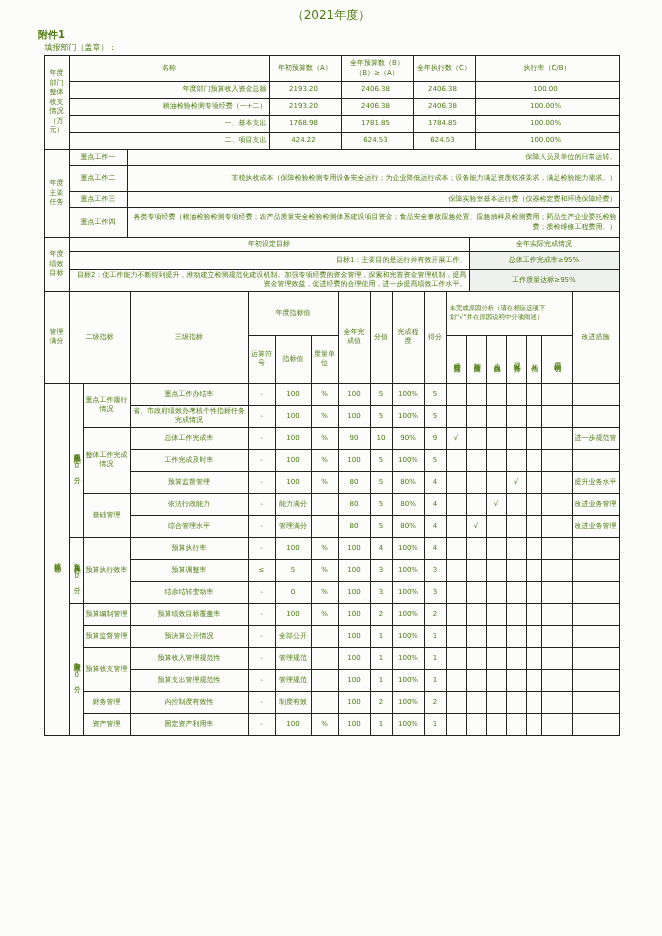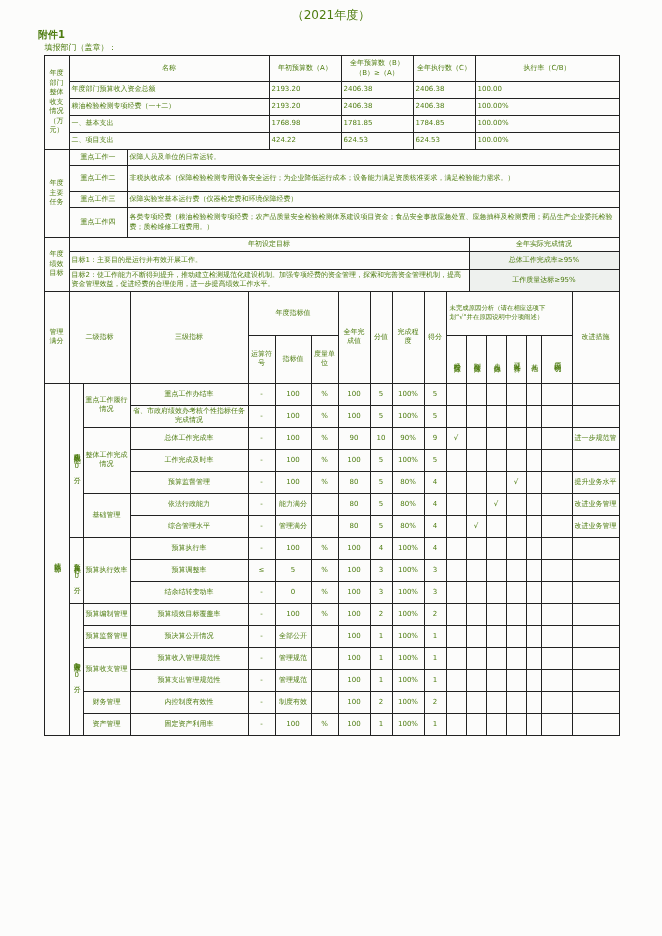--- a/index.html
+++ b/index.html
@@ -8,22 +8,22 @@
         font-family:"DejaVu Sans","Liberation Sans",sans-serif;color:#4d7c0f}
   .attach{position:absolute;top:28px;left:38px;font-size:10px;font-weight:bold}
   .title{padding-top:54px;text-align:center;font-size:16px;font-weight:bold;letter-spacing:2px}
   .subtitle{text-align:center;font-size:12px;margin-top:7px}
   .inner{width:575px;margin:18px auto}
   .fill{font-size:8px;margin:10px 0 3px 1px}
   table{border-collapse:collapse;table-layout:fixed;width:575px}
   .tm{margin-top:-1px}
   td{border:1px solid #222;font-size:7px;line-height:1.35;padding:1px 2px;text-align:center;
      vertical-align:middle;word-break:break-all;overflow:hidden}
-  .tl{text-align:left}
-  .tr2{text-align:left;padding-right:5px}
+  .tl{text-align:right}
+  .tr2{text-align:center;padding-right:5px}
   .sec{padding:2px 3px}
   .vert{writing-mode:vertical-rl;text-orientation:upright;letter-spacing:1px;padding:2px 0}
   .shade{background:#eef1ee}
   .f6{font-size:6.4px;text-align:left;padding:2px 3px;line-height:1.45}
   tr.h14{height:14px}tr.h16{height:16px}tr.h17{height:17px}tr.h18{height:18px}
   tr.h26{height:26px}tr.h30{height:30px}tr.h44{height:44px}tr.h48{height:48px}
   tr.rb{height:22px}
 </style>
 </head>
 <body>

